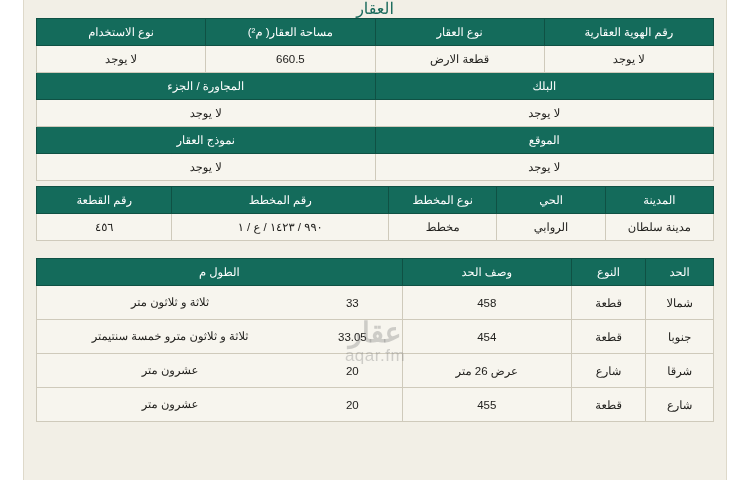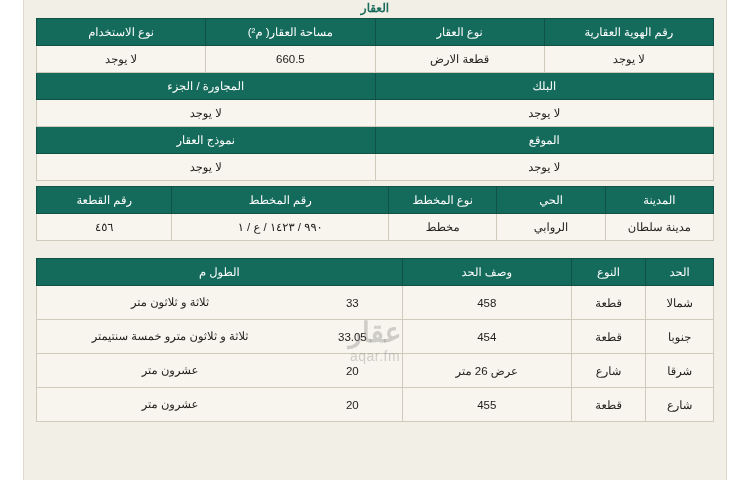--- a/index.html
+++ b/index.html
@@ -27,23 +27,23 @@
     width: 704px;
     height: 480px;
     background: #f2efe6;
     border-left: 1px solid #ded9ca;
     border-right: 1px solid #ded9ca;
     box-sizing: border-box;
     padding: 0 12px;
   }
   .doc-title {
     text-align: center;
-    font-size: 12px;
+    font-size: 16px;
     color: #1a6b5c;
-    font-weight: bold;
+    font-weight: normal;
     padding-top: 1px;
     letter-spacing: 0.5px;
     height: 16px;
     line-height: 15px;
   }
   table {
     width: 100%;
     border-collapse: collapse;
     table-layout: fixed;
   }
@@ -98,21 +98,21 @@
     user-select: none;
     z-index: 5;
   }
   .watermark .wm-ar {
     font-size: 28px;
     font-weight: bold;
     line-height: 30px;
     letter-spacing: 1px;
   }
   .watermark .wm-lat {
-    font-size: 14px;
+    font-size: 17px;
     line-height: 16px;
     letter-spacing: 0.5px;
   }
   .side-blank {
     position: absolute;
     top: 0;
     width: 23px;
     height: 480px;
     background: #ffffff;
   }

